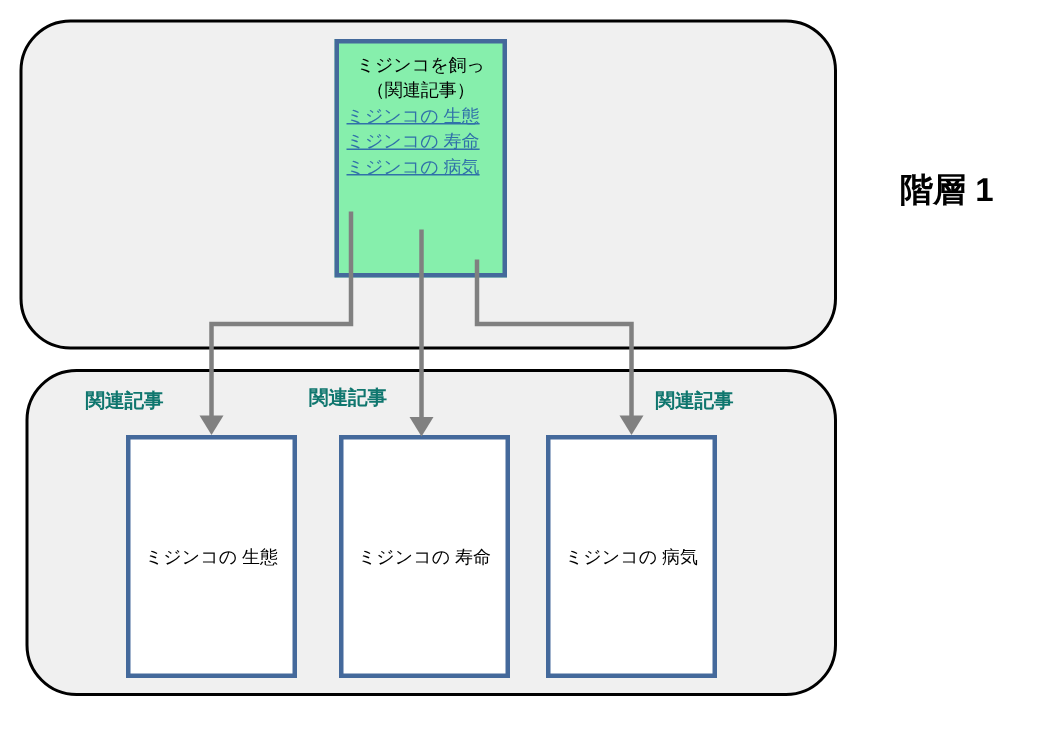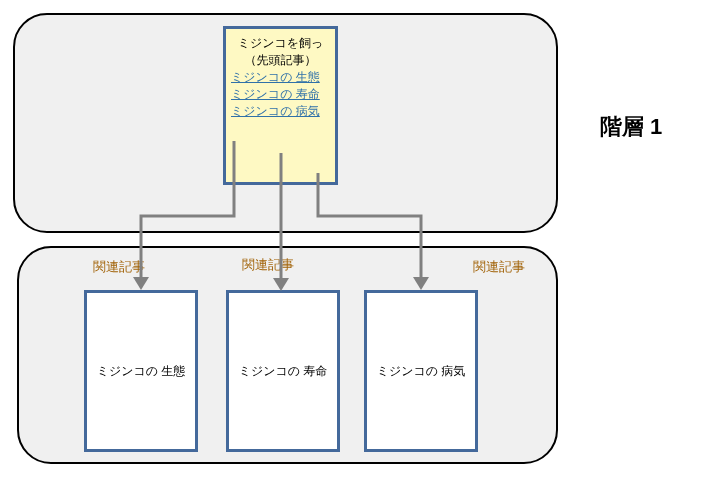--- a/index.html
+++ b/index.html
@@ -35,21 +35,21 @@
   }
   .level-label.l1 { top: 112px; }
   .level-label.l2 { top: 332px; }
 
   .top-box {
     position: absolute;
     left: 223px;
     top: 26px;
     width: 115px;
     height: 159px;
-    background: #fef9c3;
+    background: #86efac;
     border: 3px solid #44699b;
   }
   .top-box-content {
     position: relative;
     z-index: 2;               
     padding: 6px 5px 0 5px;
     font-size: 12px;
     line-height: 17px;
   }
   .top-box-title { text-align: center; }
@@ -86,44 +86,43 @@
     text-align: center;
     white-space: nowrap;
   }
   .article-box.b1 { left: 84px; }
   .article-box.b2 { left: 226px; }
   .article-box.b3 { left: 364px; }
 
   .related-article-label {
     position: absolute;
     font-size: 13px;
-    font-weight: normal;
-    color: #a16207;
+    font-weight: bold;
+    color: #0f766e;
     white-space: nowrap;
-    margin-left: 36px;
   }
   .related-article-label.r1 { left: 57px;  top: 258px; }
   .related-article-label.r2 { left: 206px; top: 256px; }
   .related-article-label.r3 { left: 437px; top: 258px; }
 </style>
 </head>
 <body>
 
 <div class="canvas">
 
   <div class="tier tier1"></div>
   <div class="tier tier2"></div>
 
   <div class="level-label l1">階層 1</div>
 
   <div class="top-box">
     <div class="top-box-content">
       <div class="top-box-title">
         <div>ミジンコを飼っ</div>
-        <div>（先頭記事）</div>
+        <div>（関連記事）</div>
       </div>
       <div class="link-list">
         <span class="doc-link">ミジンコの 生態</span>
         <span class="doc-link">ミジンコの 寿命</span>
         <span class="doc-link">ミジンコの 病気</span>
       </div>
     </div>
   </div>
 
   <svg class="connector-svg" viewBox="0 0 709 500" xmlns="http://www.w3.org/2000/svg">

